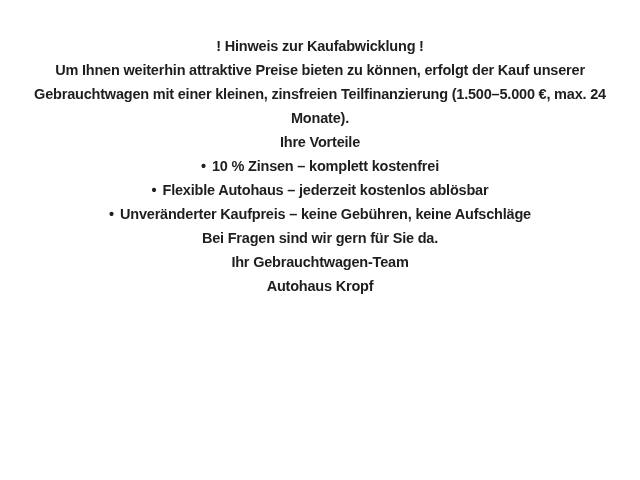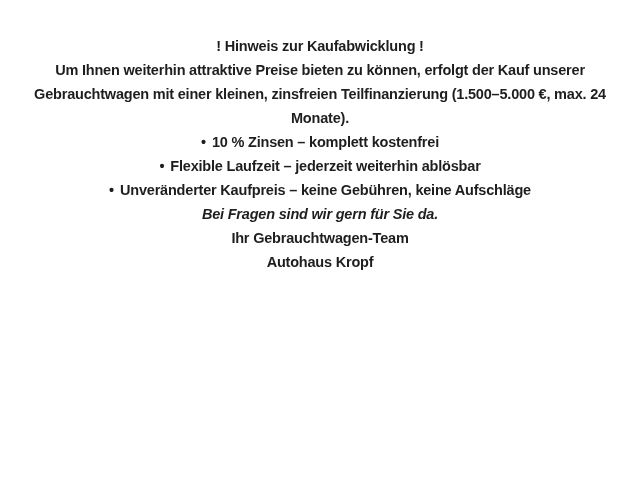--- a/index.html
+++ b/index.html
@@ -25,40 +25,41 @@
     letter-spacing: -0.2px;
   }
   .page p { margin: 0; }
   .intro   { margin-top: 6px; white-space: pre-line; }
   .heading { margin-top: 2px; }
   .b0 { margin-top: 4px; }
   .b1 { margin-top: 4px; }
   .b2 { margin-top: 5px; }
   .b3 { margin-top: 4px; }
   .tagline { margin-top: 26px; }
-  .closing { margin-top: 31px; font-style: italic; }
+  .closing { margin-top: 31px; }
   .team    { margin-top: 4px; }
   .company { margin-top: 3px; }
   .marker  { margin-right: 6px; }
 </style>
 </head>
 <body>
 
 <div class="page">
   <p class="title">! Hinweis zur Kaufabwicklung !</p>
 
   <p class="intro">Um Ihnen weiterhin attraktive Preise bieten zu können, erfolgt der Kauf unserer
 Gebrauchtwagen mit einer kleinen, zinsfreien Teilfinanzierung (1.500–5.000 €, max. 24
 Monate).</p>
 
+  <p class="heading">Ihre Vorteile</p>
 
   <p class="bullet b0"><span class="marker">•</span><span>10 % Zinsen – komplett kostenfrei</span></p>
 
 
-  <p class="bullet b2"><span class="marker">•</span><span>Flexible Laufzeit – jederzeit weiterhin ablösbar</span></p>
+  <p class="bullet b2"><span class="marker">•</span><span>Flexible Autohaus – jederzeit kostenlos ablösbar</span></p>
 
   <p class="bullet b3"><span class="marker">•</span><span>Unveränderter Kaufpreis – keine Gebühren, keine Aufschläge</span></p>
 
 
   <p class="closing">Bei Fragen sind wir gern für Sie da.</p>
 
   <p class="team">Ihr Gebrauchtwagen-Team</p>
 
   <p class="company">Autohaus Kropf</p>
 </div>

